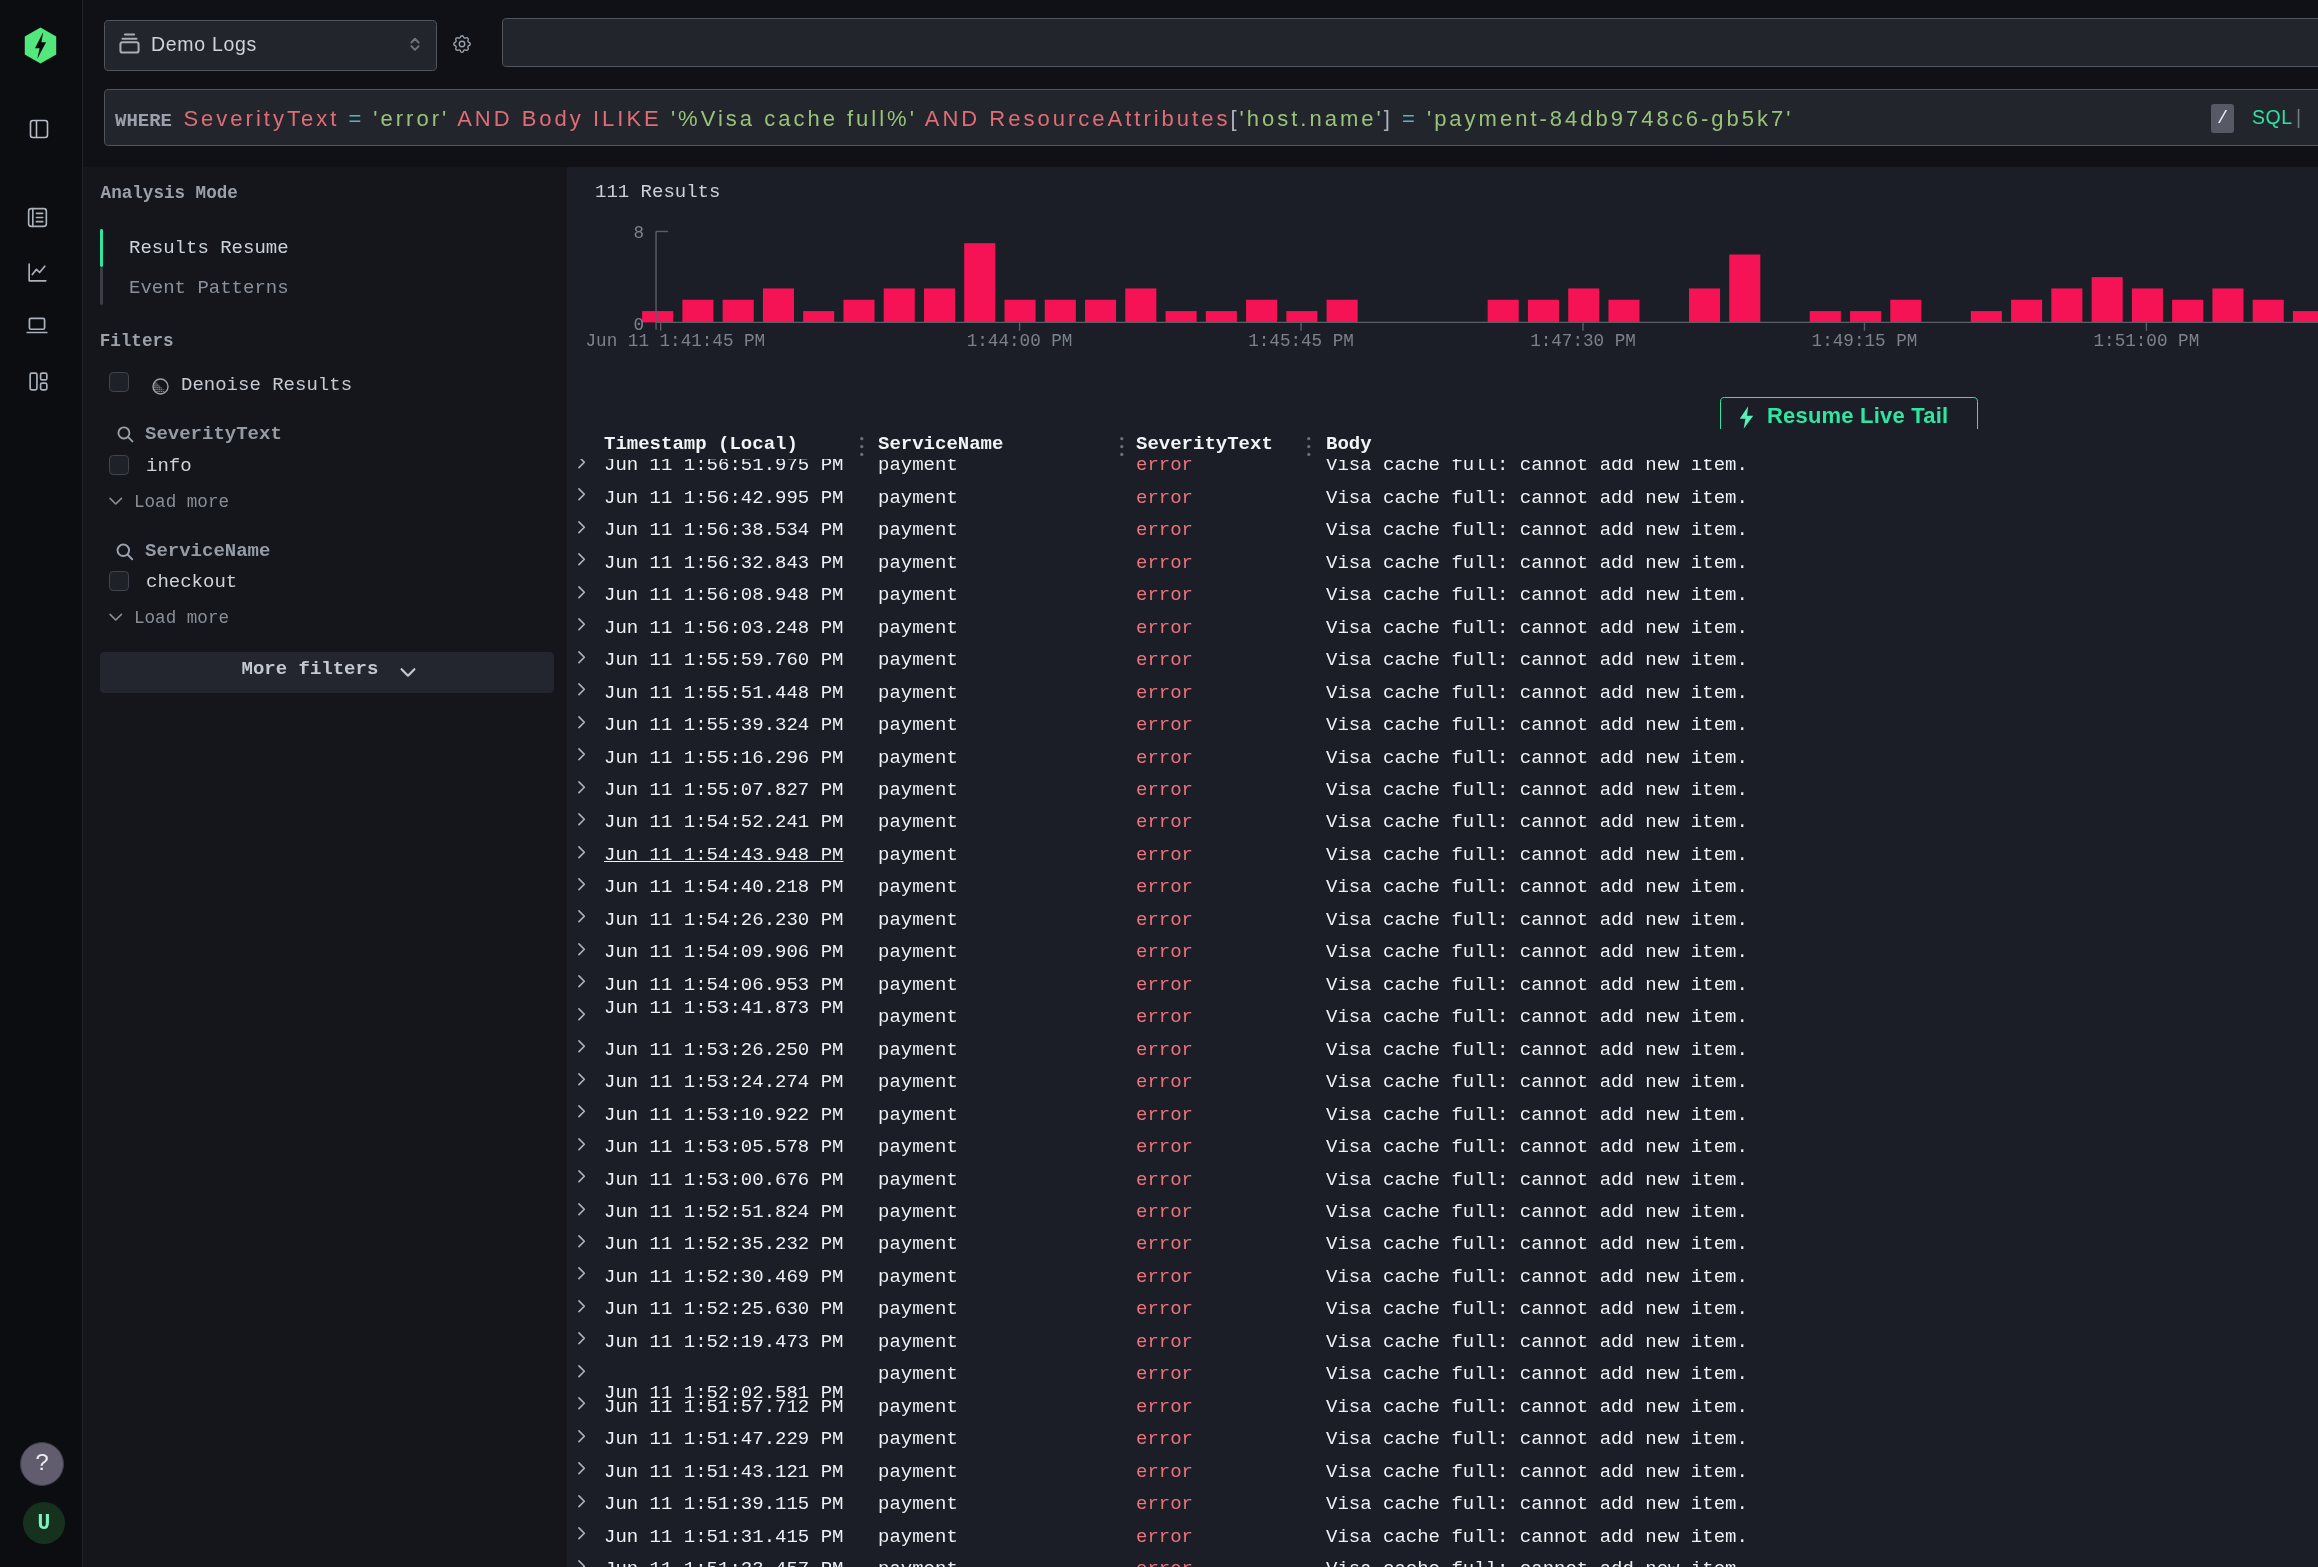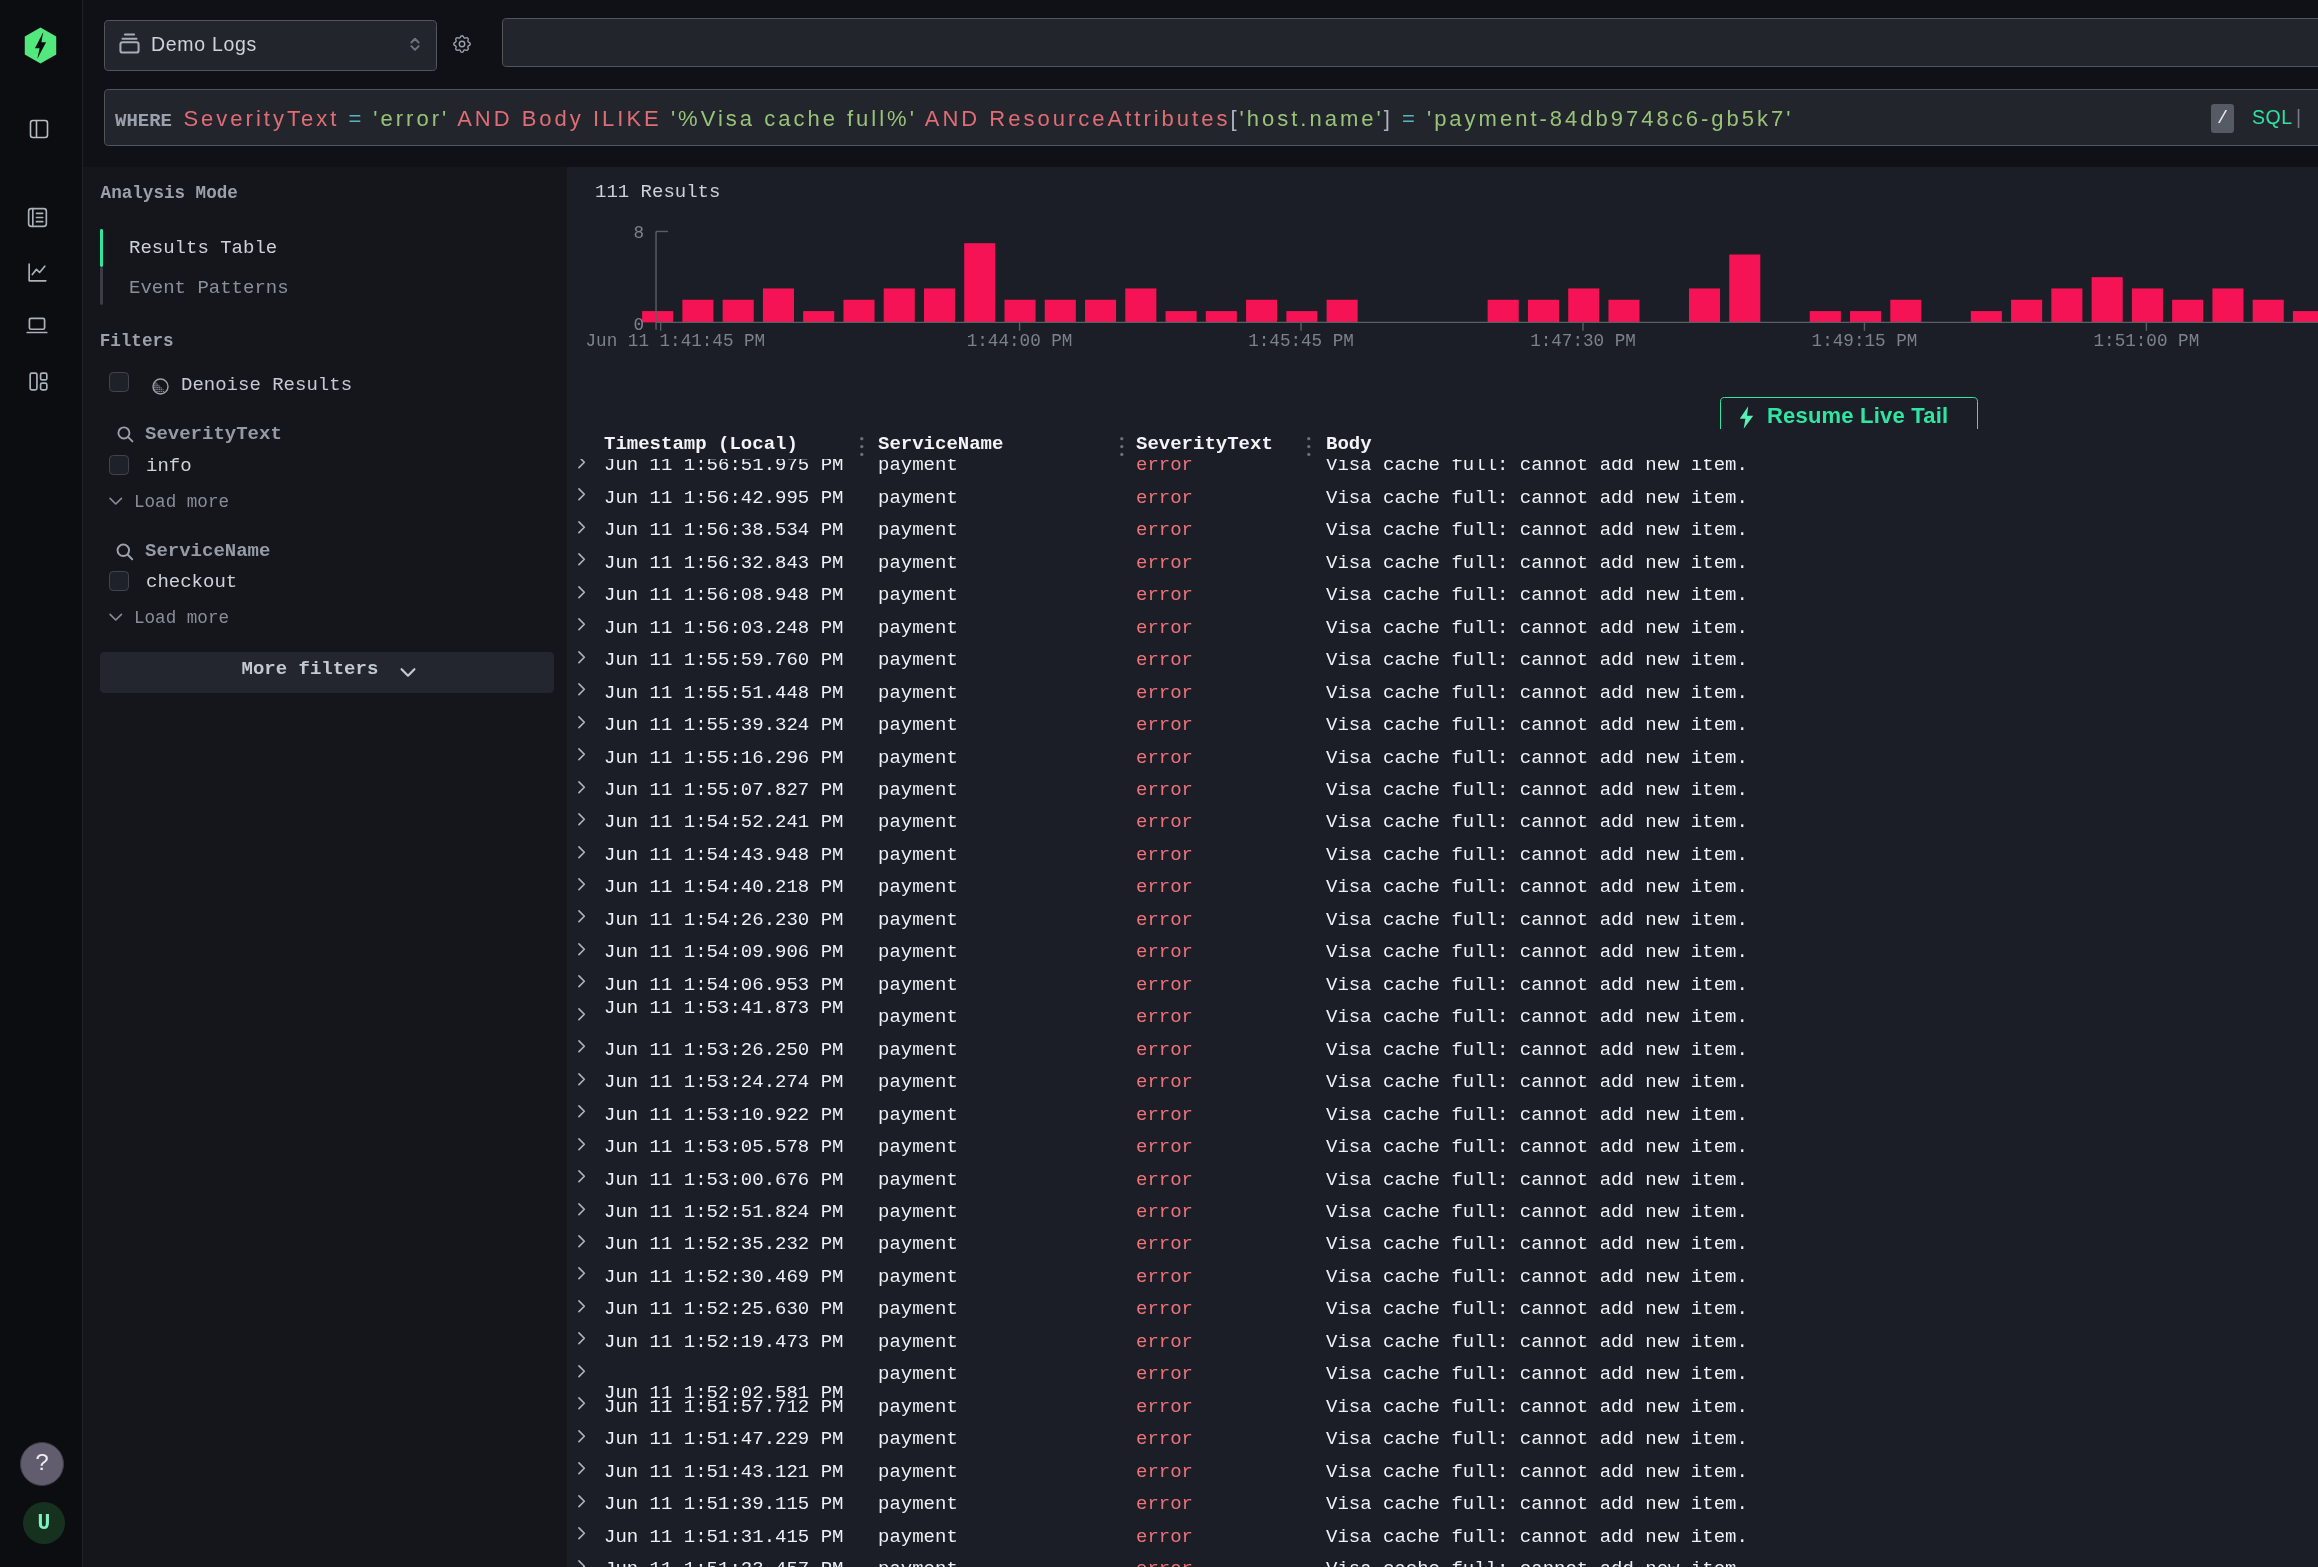--- a/index.html
+++ b/index.html
@@ -83,21 +83,21 @@
 <div class="abs" style="left:2128px;top:104px;width:23px;height:29px;background:#565a64;border-radius:3.2px;color:#e8ebf0;text-align:center;line-height:29px;font-size:18.5px;">/</div>
 <div class="abs" style="left:2169px;top:106px;color:#2ee3a0;font-family:&quot;Liberation Sans&quot;,sans-serif;font-size:19.5px;letter-spacing:0.5px;">SQL</div>
 <div class="abs" style="left:2213px;top:106px;color:#777d86;font-family:&quot;Liberation Sans&quot;,sans-serif;font-size:19.5px;">|</div>
 <div class="abs" style="left:2236px;top:106px;color:#c3c8cf;font-family:&quot;Liberation Sans&quot;,sans-serif;font-size:19.5px;letter-spacing:0.7px;">Lucene</div>
 
 </div>
 <div id="sidebar">
 <div class="sec" style="left:17.6px;top:16px;">Analysis Mode</div>
 <div class="abs" style="left:16.7px;top:62px;width:3.2px;height:38px;background:#2ee6a2;border-radius:1.4px;"></div>
 <div class="abs" style="left:16.7px;top:100px;width:3.2px;height:38px;background:#3a3f47;border-radius:1.4px;"></div>
-<div class="abs" style="left:46px;top:70px;color:#ccd2da;">Results Table</div>
+<div class="abs" style="left:46px;top:70px;color:#ccd2da;">Results Resume</div>
 <div class="abs" style="left:46px;top:110px;color:#89909b;">Event Patterns</div>
 <div class="sec" style="left:16.7px;top:164px;">Filters</div>
 <div class="cb" style="left:26px;top:205px;"></div>
 <svg class="abs" style="left:67px;top:209px" width="21" height="21" viewBox="0 0 24 24">
 <defs>
         <pattern id="dn" width="2.4" height="2.4" patternUnits="userSpaceOnUse">
           <circle cx="0.85" cy="0.85" r="0.78" fill="#9aa0a9"></circle>
         </pattern>
       </defs>
 <circle cx="12" cy="12" r="8.6" stroke="#9aa0a9" stroke-width="1.6" fill="none"></circle>
@@ -293,21 +293,21 @@
 <svg class="abs" style="left:5.1px;top:643px" width="18.5" height="18.5" viewBox="0 0 24 24" fill="none" stroke="#aeb4bc" stroke-width="2.1" stroke-linecap="round" stroke-linejoin="round">
       <path d="M9 5 L16 12 L9 19"></path>
     </svg>
 <div class="row" style="left:37px;top:644px;">Jun 11 1:54:52.241 PM</div>
 <div class="row" style="left:311px;top:644px;">payment</div>
 <div class="row err" style="left:569px;top:644px;">error</div>
 <div class="row" style="left:759px;top:644px;">Visa cache full: cannot add new item.</div>
 <svg class="abs" style="left:5.1px;top:676px" width="18.5" height="18.5" viewBox="0 0 24 24" fill="none" stroke="#aeb4bc" stroke-width="2.1" stroke-linecap="round" stroke-linejoin="round">
       <path d="M9 5 L16 12 L9 19"></path>
     </svg>
-<div class="row" style="left:37px;top:677px;">Jun 11 1:54:43.948 PM</div>
+<div class="row" style="left:37px;top:677px;text-decoration:underline;">Jun 11 1:54:43.948 PM</div>
 <div class="row" style="left:311px;top:677px;">payment</div>
 <div class="row err" style="left:569px;top:677px;">error</div>
 <div class="row" style="left:759px;top:677px;">Visa cache full: cannot add new item.</div>
 <svg class="abs" style="left:5.1px;top:708px" width="18.5" height="18.5" viewBox="0 0 24 24" fill="none" stroke="#aeb4bc" stroke-width="2.1" stroke-linecap="round" stroke-linejoin="round">
       <path d="M9 5 L16 12 L9 19"></path>
     </svg>
 <div class="row" style="left:37px;top:709px;">Jun 11 1:54:40.218 PM</div>
 <div class="row" style="left:311px;top:709px;">payment</div>
 <div class="row err" style="left:569px;top:709px;">error</div>
 <div class="row" style="left:759px;top:709px;">Visa cache full: cannot add new item.</div>

